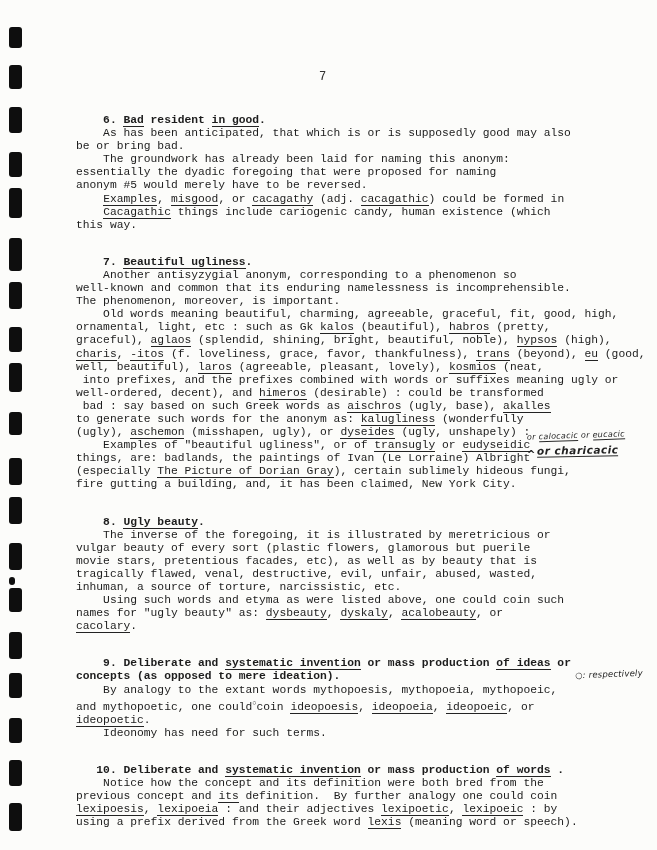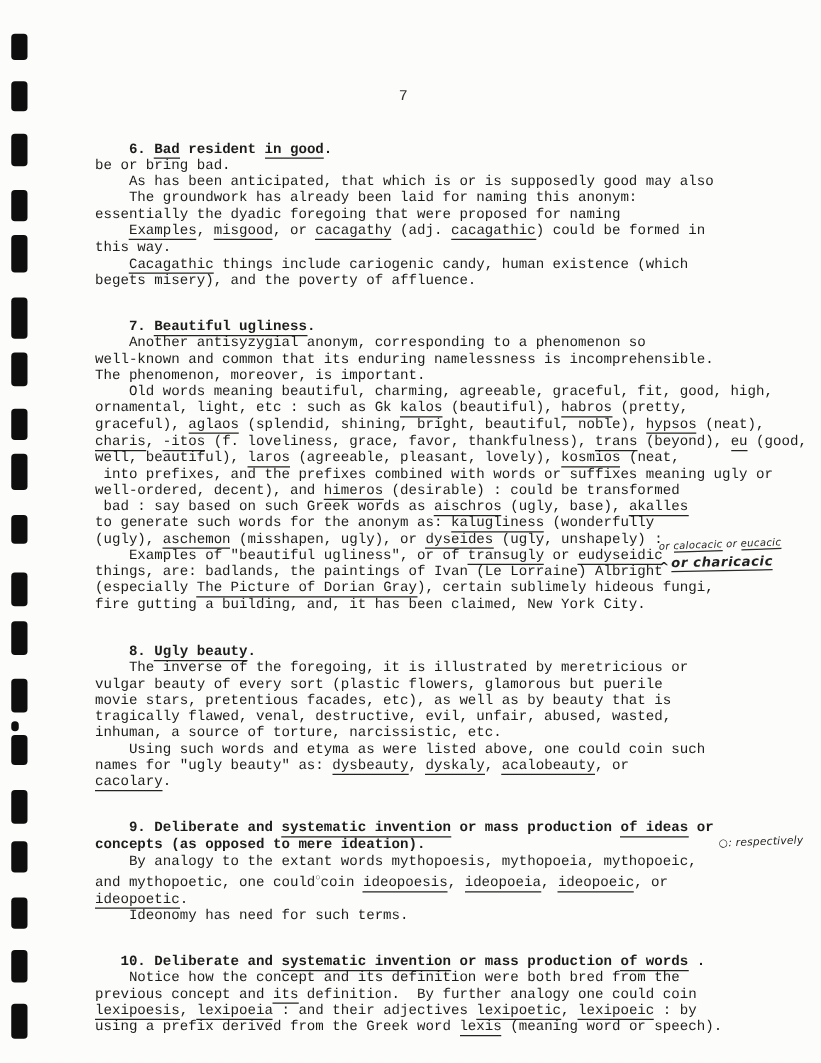--- a/index.html
+++ b/index.html
@@ -99,35 +99,35 @@
       <div class="bmark" style="top: 673px; height: 25px; background: rgb(14, 14, 14);"></div>
       <div class="bmark" style="top: 718px; height: 25px; background: rgb(14, 14, 14);"></div>
       <div class="bmark" style="top: 760px; height: 26px; background: rgb(14, 14, 14);"></div>
       <div class="bmark" style="top: 803px; height: 28px; background: rgb(14, 14, 14);"></div>
     </div>
 
   <div class="pagenum">7</div>
 
   <div class="doc">
       <div class="line h2"><span>    6. </span><span class="u">Bad</span><span> resident </span><span class="u">in good</span><span>.</span></div>
+      <div class="line"><span>    As has been anticipated, that which is or is supposedly good may also</span></div>
       <div class="line"><span>be or bring bad.</span></div>
-      <div class="line"><span>    As has been anticipated, that which is or is supposedly good may also</span></div>
       <div class="line"><span>    The groundwork has already been laid for naming this anonym:</span></div>
       <div class="line"><span>essentially the dyadic foregoing that were proposed for naming</span></div>
+      <div class="line"><span>anonym #5 would merely have to be reversed.</span></div>
       <div class="line"><span>    </span><span class="u">Examples</span><span>, </span><span class="u">misgood</span><span>, or </span><span class="u">cacagathy</span><span> (adj. </span><span class="u">cacagathic</span><span>) could be formed in</span></div>
+      <div class="line"><span>    </span><span class="u">Cacagathic</span><span> things include cariogenic candy, human existence (which</span></div>
       <div class="line"><span>this way.</span></div>
-      <div class="line"><span>    </span><span class="u">Cacagathic</span><span> things include cariogenic candy, human existence (which</span></div>
-      <div class="line"><span>begets misery), and the poverty of affluence.</span></div>
       <div class="line h"><span>    7. </span><span class="u">Beautiful ugliness</span><span>.</span></div>
       <div class="line"><span>    Another antisyzygial anonym, corresponding to a phenomenon so</span></div>
       <div class="line"><span>well-known and common that its enduring namelessness is incomprehensible.</span></div>
       <div class="line"><span>The phenomenon, moreover, is important.</span></div>
       <div class="line"><span>    Old words meaning beautiful, charming, agreeable, graceful, fit, good, high,</span></div>
       <div class="line"><span>ornamental, light, etc : such as Gk </span><span class="u">kalos</span><span> (beautiful), </span><span class="u">habros</span><span> (pretty,</span></div>
-      <div class="line"><span>graceful), </span><span class="u">aglaos</span><span> (splendid, shining, bright, beautiful, noble), </span><span class="u">hypsos</span><span> (neat),</span></div>
+      <div class="line"><span>graceful), </span><span class="u">aglaos</span><span> (splendid, shining, bright, beautiful, noble), </span><span class="u">hypsos</span><span> (high),</span></div>
       <div class="line"><span class="u">charis</span><span>, </span><span class="u">-itos</span><span> (f. loveliness, grace, favor, thankfulness), </span><span class="u">trans</span><span> (beyond), </span><span class="u">eu</span><span> (good,</span></div>
       <div class="line"><span>well, beautiful), </span><span class="u">laros</span><span> (agreeable, pleasant, lovely), </span><span class="u">kosmios</span><span> (neat,</span></div>
       <div class="line"><span> into prefixes, and the prefixes combined with words or suffixes meaning ugly or</span></div>
       <div class="line"><span>well-ordered, decent), and </span><span class="u">himeros</span><span> (desirable) : could be transformed</span></div>
       <div class="line"><span> bad : say based on such Greek words as </span><span class="u">aischros</span><span> (ugly, base), </span><span class="u">akalles</span></div>
       <div class="line"><span>to generate such words for the anonym as: </span><span class="u">kalugliness</span><span> (wonderfully</span></div>
       <div class="line"><span>(ugly), </span><span class="u">aschemon</span><span> (misshapen, ugly), or </span><span class="u">dyseides</span><span> (ugly, unshapely) :</span></div>
       <div class="line"><span>    Examples of "beautiful ugliness", or of </span><span class="u">transugly</span><span> or </span><span class="u">eudyseidic</span></div>
       <div class="line"><span>things, are: badlands, the paintings of Ivan (Le Lorraine) Albright</span></div>
       <div class="line"><span>(especially </span><span class="u">The Picture of Dorian Gray</span><span>), certain sublimely hideous fungi,</span></div>

